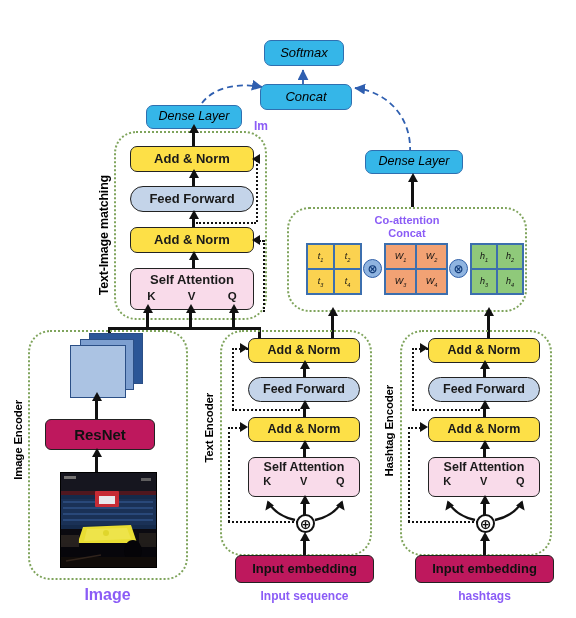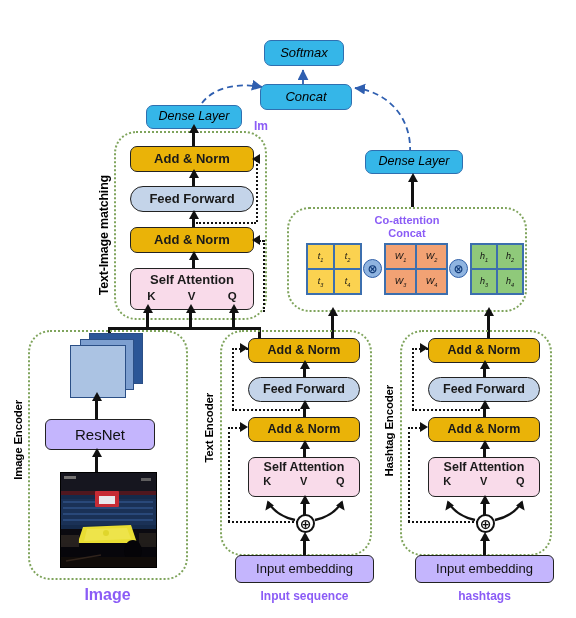--- a/index.html
+++ b/index.html
@@ -6,28 +6,28 @@
   body{width:576px;height:618px;position:relative;overflow:hidden;
        font-family:"Liberation Sans","DejaVu Sans",sans-serif;}
   #stage{position:absolute;left:0;top:0;width:576px;height:546px;}
 
   
   .box{position:absolute;box-sizing:border-box;display:flex;align-items:center;
        justify-content:center;text-align:center;line-height:1.05;}
 
   .cyan{background:#35b6e8;border:1.6px solid #2f6fb0;border-radius:7px;
         color:#000;font-style:italic;font-weight:500;}
-  .green{background:#eab308;border:1.6px solid #222;border-radius:7px;
+  .green{background:#fde047;border:1.6px solid #222;border-radius:7px;
          color:#1a1a1a;font-weight:bold;}
   .bluegray{background:#c4d4e9;border:1.6px solid #222;border-radius:13px;
             color:#1a1a1a;font-weight:bold;}
   .pink{background:#f9dbea;border:1.6px solid #222;border-radius:7px;
         color:#1a1a1a;font-weight:bold;}
-  .white{background:#c4b5fd;border:1.6px solid #222;border-radius:6px;
-         color:#111;font-weight:normal;}
+  .white{background:#be185d;border:1.6px solid #222;border-radius:6px;
+         color:#111;font-weight:bold;}
 
   
   .group{position:absolute;box-sizing:border-box;
          border:2.6px dotted #7fa45c;border-radius:22px;background:transparent;}
 
   
   .vlabel{position:absolute;font-weight:bold;color:#000;
           writing-mode:vertical-rl;transform:rotate(180deg);
           white-space:nowrap;letter-spacing:-0.2px;}
 

